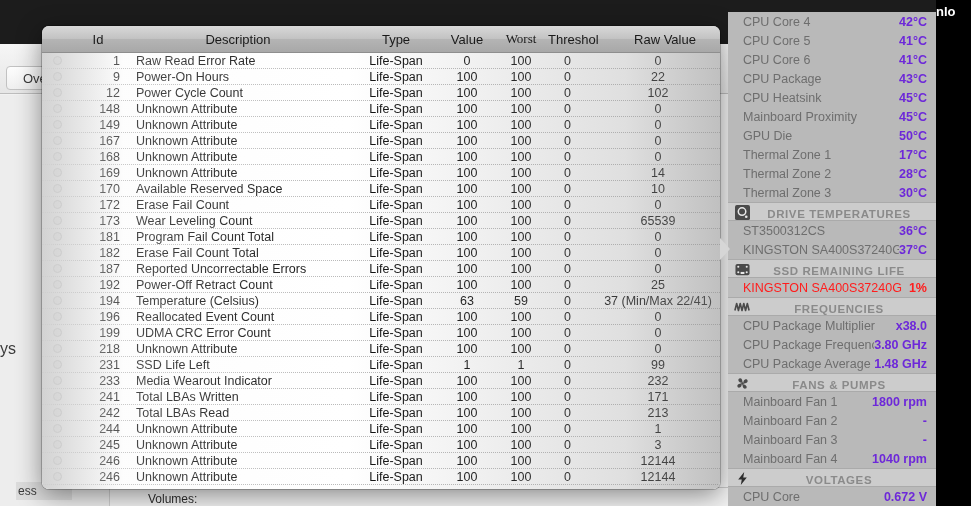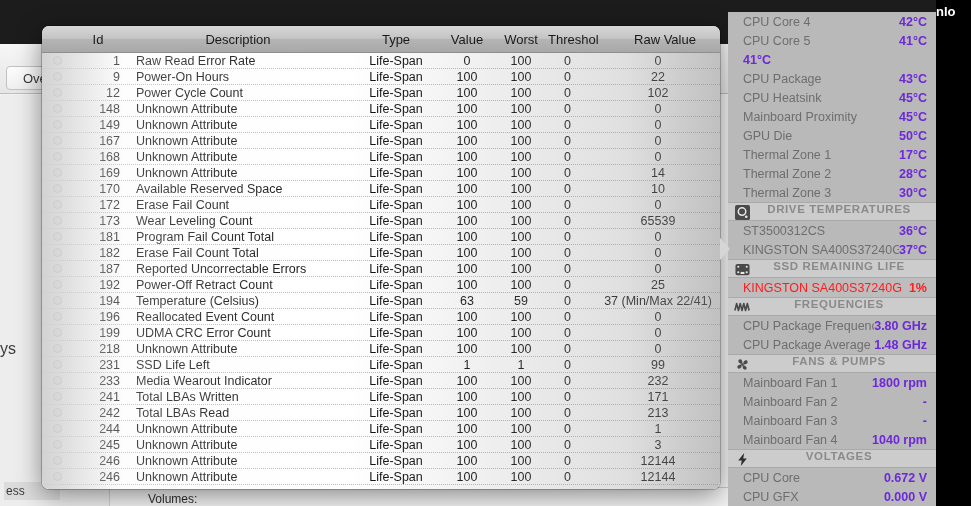--- a/index.html
+++ b/index.html
@@ -35,21 +35,21 @@
   }
   .bg-sidebar {
     position: absolute; left: 0; top: 95px; width: 110px; height: 411px;
     background: #ededed; border-right: 1px solid #cfcfcf;
   }
   .bg-sidebar-text {
     position: absolute; left: 0; top: 340px; width: 28px;
     font-size: 16px; color: #3b3b3b; white-space: nowrap; overflow: hidden;
   }
   .bg-sidebar-chip {
-    position: absolute; left: 4px; top: 482px; width: 56px; height: 18px;
+    position: absolute; left: 16px; top: 482px; width: 56px; height: 18px;
     background: #dcdcdc; font-size: 12px; color: #3b3b3b;
     display: flex; align-items: center; padding-left: 2px;
     overflow: hidden; white-space: nowrap;
   }
   .bg-scrollbar-track {
     position: absolute; left: 99px; top: 148px; width: 11px; height: 340px;
     background: #f4f4f4;
   }
   .bg-scrollbar-thumb {
     position: absolute; left: 100px; top: 150px; width: 9px; height: 175px;
@@ -122,39 +122,39 @@
   .c-val   { width: 54px; text-align: center; }
   .c-worst { width: 54px; text-align: center; }
   .c-thr   { width: 50px; text-align: left; padding-left: 16px; }
   .c-raw   { width: 120px; text-align: center; }
 
   .h-sel   { width: 30px; }
   .h-id    { width: 52px; }
   .h-desc  { width: 228px; }
   .h-type  { width: 88px; }
   .h-val   { width: 54px; }
-  .h-worst { width: 54px; }
+  .h-worst { width: 54px; font-family: Liberation Serif, serif; }
   .h-thr   { width: 50px; }
   .h-raw   { width: 120px; padding-left: 14px; }
 
   .dot {
     width: 9px; height: 9px; border-radius: 50%;
     border: 1px solid #b0b0b0; background: #efefef;
   }
 
   
   .hw {
     position: absolute; left: 728px; top: 0px; width: 208px; height: 506px;
     background: #b9b9b9;
     font-size: 12.5px;
     overflow: hidden;
     margin-top: 12px;
   }
   .hw-section {
-    display: flex; align-items: flex-start; height: 19px;
+    display: flex; align-items: flex-end; height: 19px;
     background: #cccccc;
     border-top: 1px solid #aaaaaa; border-bottom: 1px solid #aaaaaa;
     position: relative;
   }
   .hw-section .sec-icon {
     position: absolute; left: 6px; top: 1px;
     width: 16px; height: 16px;
     display: flex; align-items: center; justify-content: center;
   }
   .hw-section .sec-title {
@@ -555,20 +555,21 @@
     <div id="hw-temps">
         <div class="hw-row">
           <span class="k">CPU Core 4</span>
           <span class="v">42°C</span>
         </div>
         <div class="hw-row">
           <span class="k">CPU Core 5</span>
           <span class="v">41°C</span>
         </div>
         <div class="hw-row">
+          <span class="k">CPU Core 6</span>
           <span class="v">41°C</span>
         </div>
         <div class="hw-row">
           <span class="k">CPU Package</span>
           <span class="v">43°C</span>
         </div>
         <div class="hw-row">
           <span class="k">CPU Heatsink</span>
           <span class="v">45°C</span>
         </div>
@@ -629,20 +630,24 @@
           <span class="k">KINGSTON SA400S37240G</span>
           <span class="v">1%</span>
         </div>
         <div class="hw-section">
           <span class="sec-icon">
             <svg width="16" height="14" viewBox="0 0 18 14">
               <path d="M1 11 L3 3 L5 11 L7 3 L9 11 L11 3 L13 11 L15 3 L17 11" fill="none" stroke="#4a4a4a" stroke-width="1.8" stroke-linejoin="round"></path>
             </svg>
           </span>
           <span class="sec-title">FREQUENCIES</span>
+        </div>
+        <div class="hw-row">
+          <span class="k">CPU Package Multiplier</span>
+          <span class="v">x38.0</span>
         </div>
         <div class="hw-row">
           <span class="k">CPU Package Frequency</span>
           <span class="v">3.80 GHz</span>
         </div>
         <div class="hw-row">
           <span class="k">CPU Package Average</span>
           <span class="v">1.48 GHz</span>
         </div>
         <div class="hw-section">

